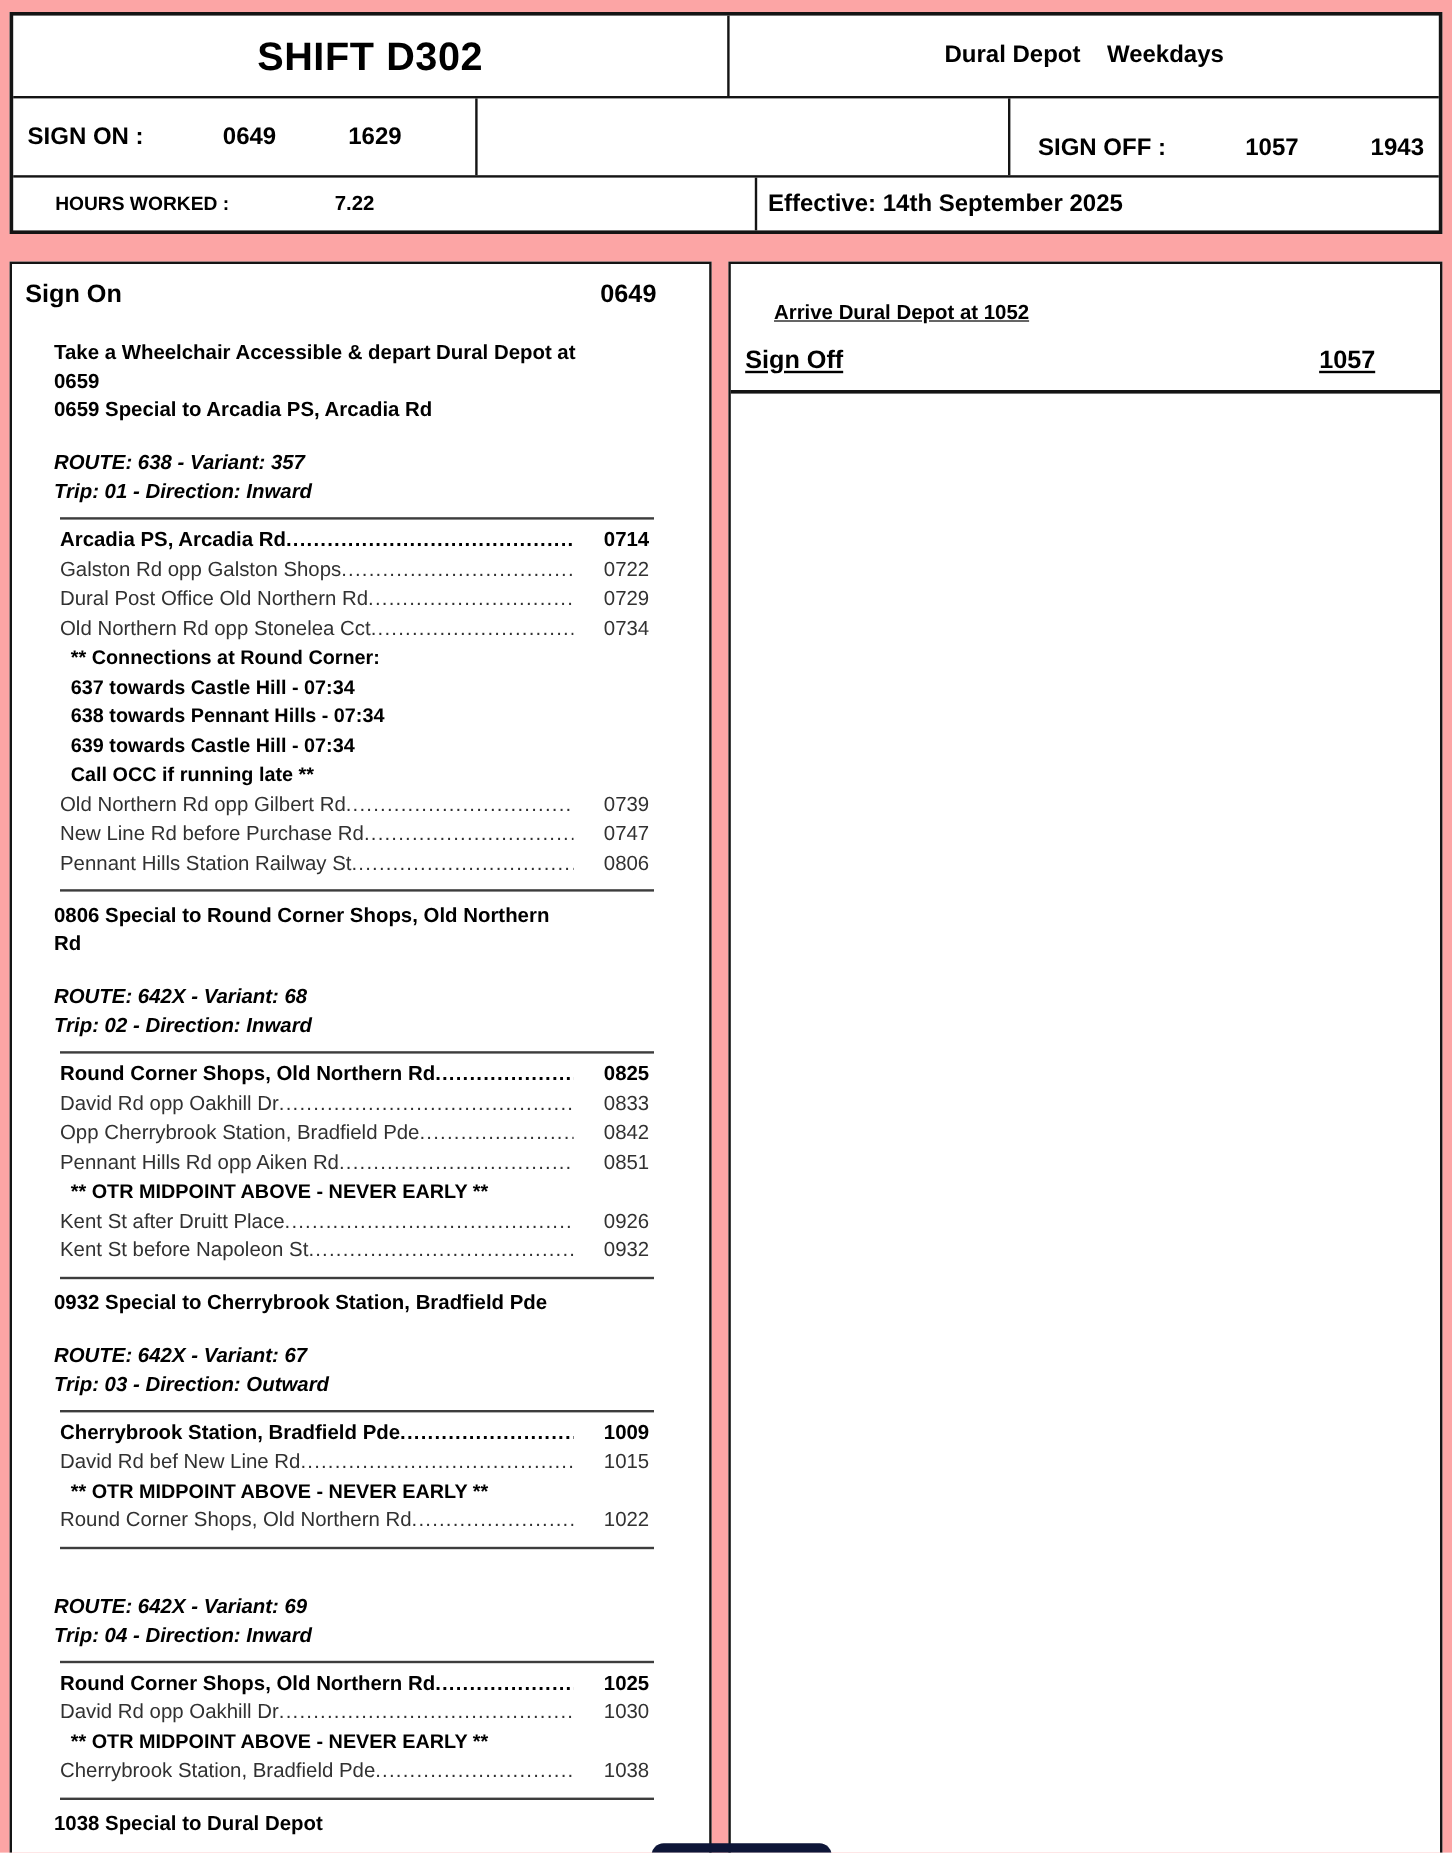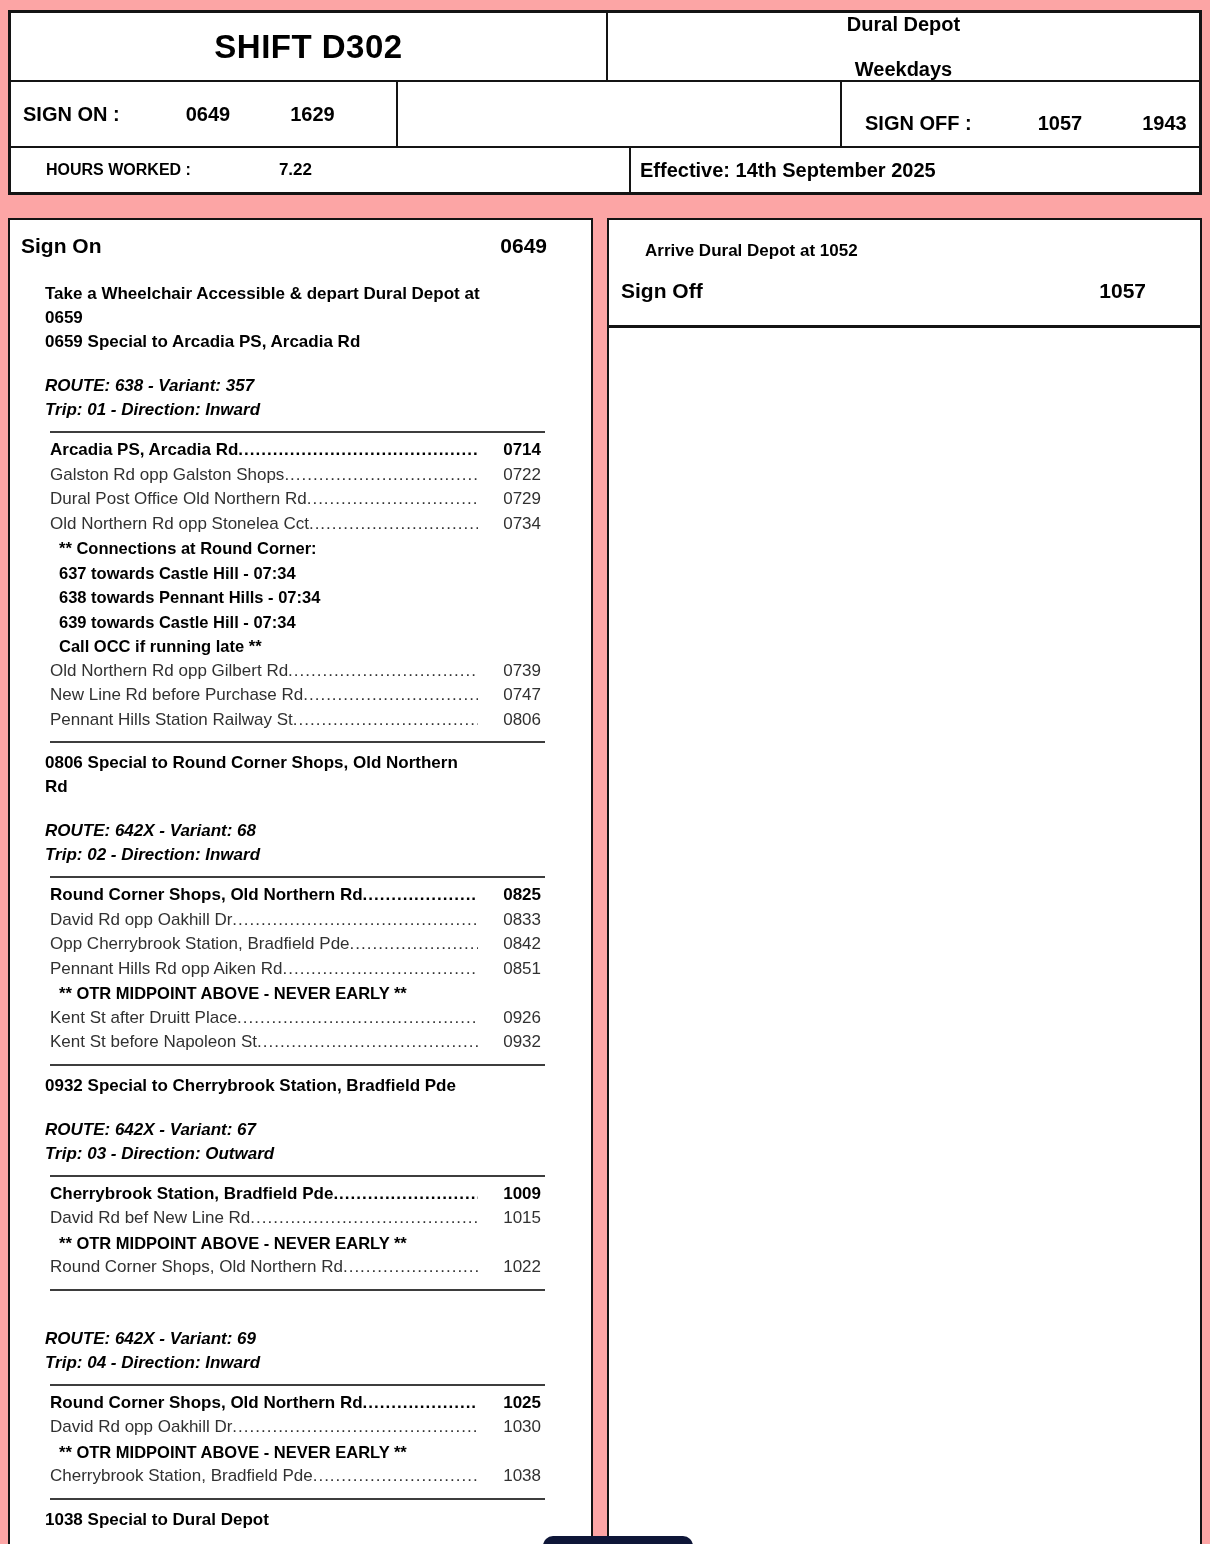--- a/index.html
+++ b/index.html
@@ -23,21 +23,21 @@
     display: flex; flex-direction: column;
     background: #fff;
   }
   .h-row { display: flex; box-sizing: border-box; }
   .h-row1 { height: 69px; border-bottom: 2px solid #141414; }
   .h-row2 { height: 66px; border-bottom: 2px solid #141414; gap: 14px; }
   .h-row3 { flex: 1; padding-left: 23px; }
   .h-cell { box-sizing: border-box; display: flex; align-items: center; }
   .cell-shift { width: 597px; border-right: 2px solid #141414; justify-content: center; }
   .shift-title { font-size: 33px; font-weight: bold; letter-spacing: 0.5px; }
-  .cell-depot { flex: 1; flex-direction: column; justify-content: center; gap: 22px; }
+  .cell-depot { flex: 1; flex-direction: row; justify-content: center; gap: 22px; }
   .depot-line { font-size: 20px; font-weight: bold; line-height: 23px; text-align: center; }
   .cell-signon { width: 387px; border-right: 2px solid #141414; padding-left: 12px; }
   .cell-mid { width: 430px; border-right: 2px solid #141414; }
   .cell-signoff { flex: 1; padding-left: 9px; margin-top: 19px; }
   .hdr-kv { font-size: 20px; font-weight: bold; white-space: nowrap; }
   .hdr-kv .v1 { margin-left: 66px; }
   .hdr-kv .v2 { margin-left: 60px; }
   .cell-hours { width: 597px; border-right: 2px solid #141414; padding-left: 12px; }
   .hours-kv { font-size: 16px; font-weight: bold; }
   .hours-kv .v1 { margin-left: 88px; font-size: 17px; }
@@ -93,21 +93,22 @@
   .note-row {
     font-size: 16.5px; font-weight: bold; line-height: 24.5px;
     padding-left: 9px; color: #000; white-space: nowrap;
   }
 
   
   .rp-head {
     box-sizing: border-box;
     height: 108px;
     border-bottom: 3px solid #141414;
-    padding-top: 16px;
+    padding-top: 26px;
+    text-decoration: underline;
   }
   .rp-arrive { margin: 4px 10px 0 36px; font-size: 17px; font-weight: bold; line-height: 22px; }
   .rp-signoff-row {
     display: flex; justify-content: space-between; align-items: baseline;
     margin: 16px 54px 0 12px;
     font-size: 21px; font-weight: bold; line-height: 25px; gap: 44px;
   }
 
   
   .bottom-pill {

